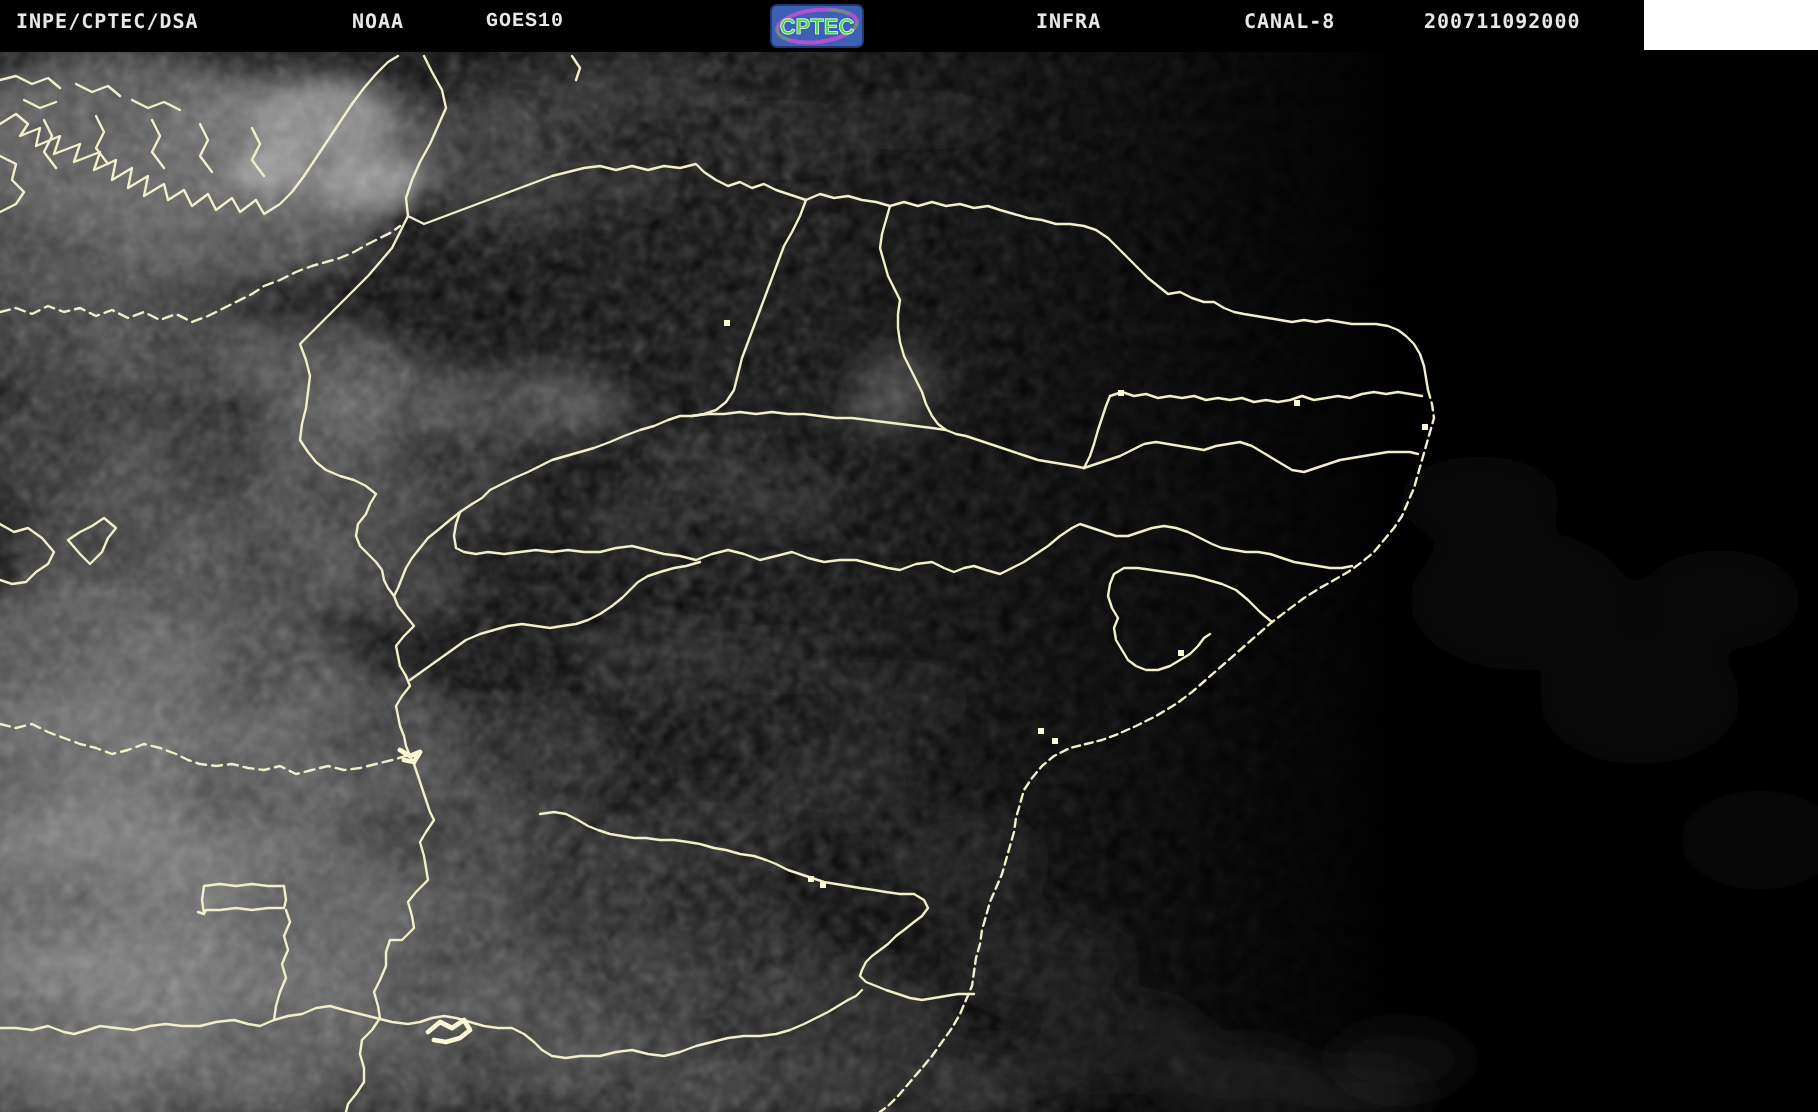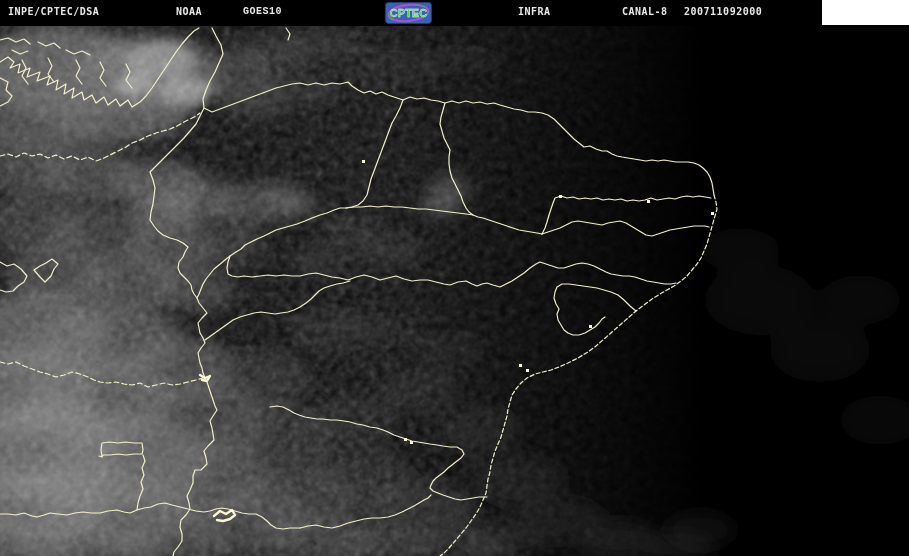--- a/index.html
+++ b/index.html
@@ -7,21 +7,21 @@
           font-family:"DejaVu Sans Mono","Liberation Mono",monospace;}
   
   #header{position:absolute;left:0;top:0;width:909px;height:26px;background:#000;z-index:5;}
   .hlabel{position:absolute;top:6px;font-size:10px;font-weight:bold;color:var(--header-text,#e8e8e8);
           letter-spacing:0.5px;white-space:pre;}
   #lbl-agency{left:8px;}
   #lbl-operator{left:160px;padding-left:16px;}
   #lbl-satellite{left:243px;font-family:Liberation Mono, monospace;}
   #lbl-band{left:518px;}
   #lbl-channel{left:622px;}
-  #lbl-timestamp{left:684px;text-align:center;}
+  #lbl-timestamp{left:712px;text-align:center;}
   #logo{position:absolute;left:385px;top:2px;width:47px;height:22px;}
   #corner-box{position:absolute;left:822px;top:0;width:87px;height:25px;background:var(--corner-box,#fff);}
   
   #mapwrap{position:absolute;left:0;top:26px;width:909px;height:530px;background:#000;}
   .bl{fill:none;stroke:var(--boundary,#f2eecb);stroke-width:1.2;stroke-linejoin:round;stroke-linecap:round;}
   .bl.dash{stroke-dasharray:4 2.5;}
   .bl.dash2{stroke-dasharray:5 3;}
   .bright{fill:none;stroke:var(--bright,#fcf8d4);stroke-width:2.4;stroke-linejoin:round;stroke-linecap:round;}
   .dot{fill:var(--bright,#fcf8d4);}
 </style>

